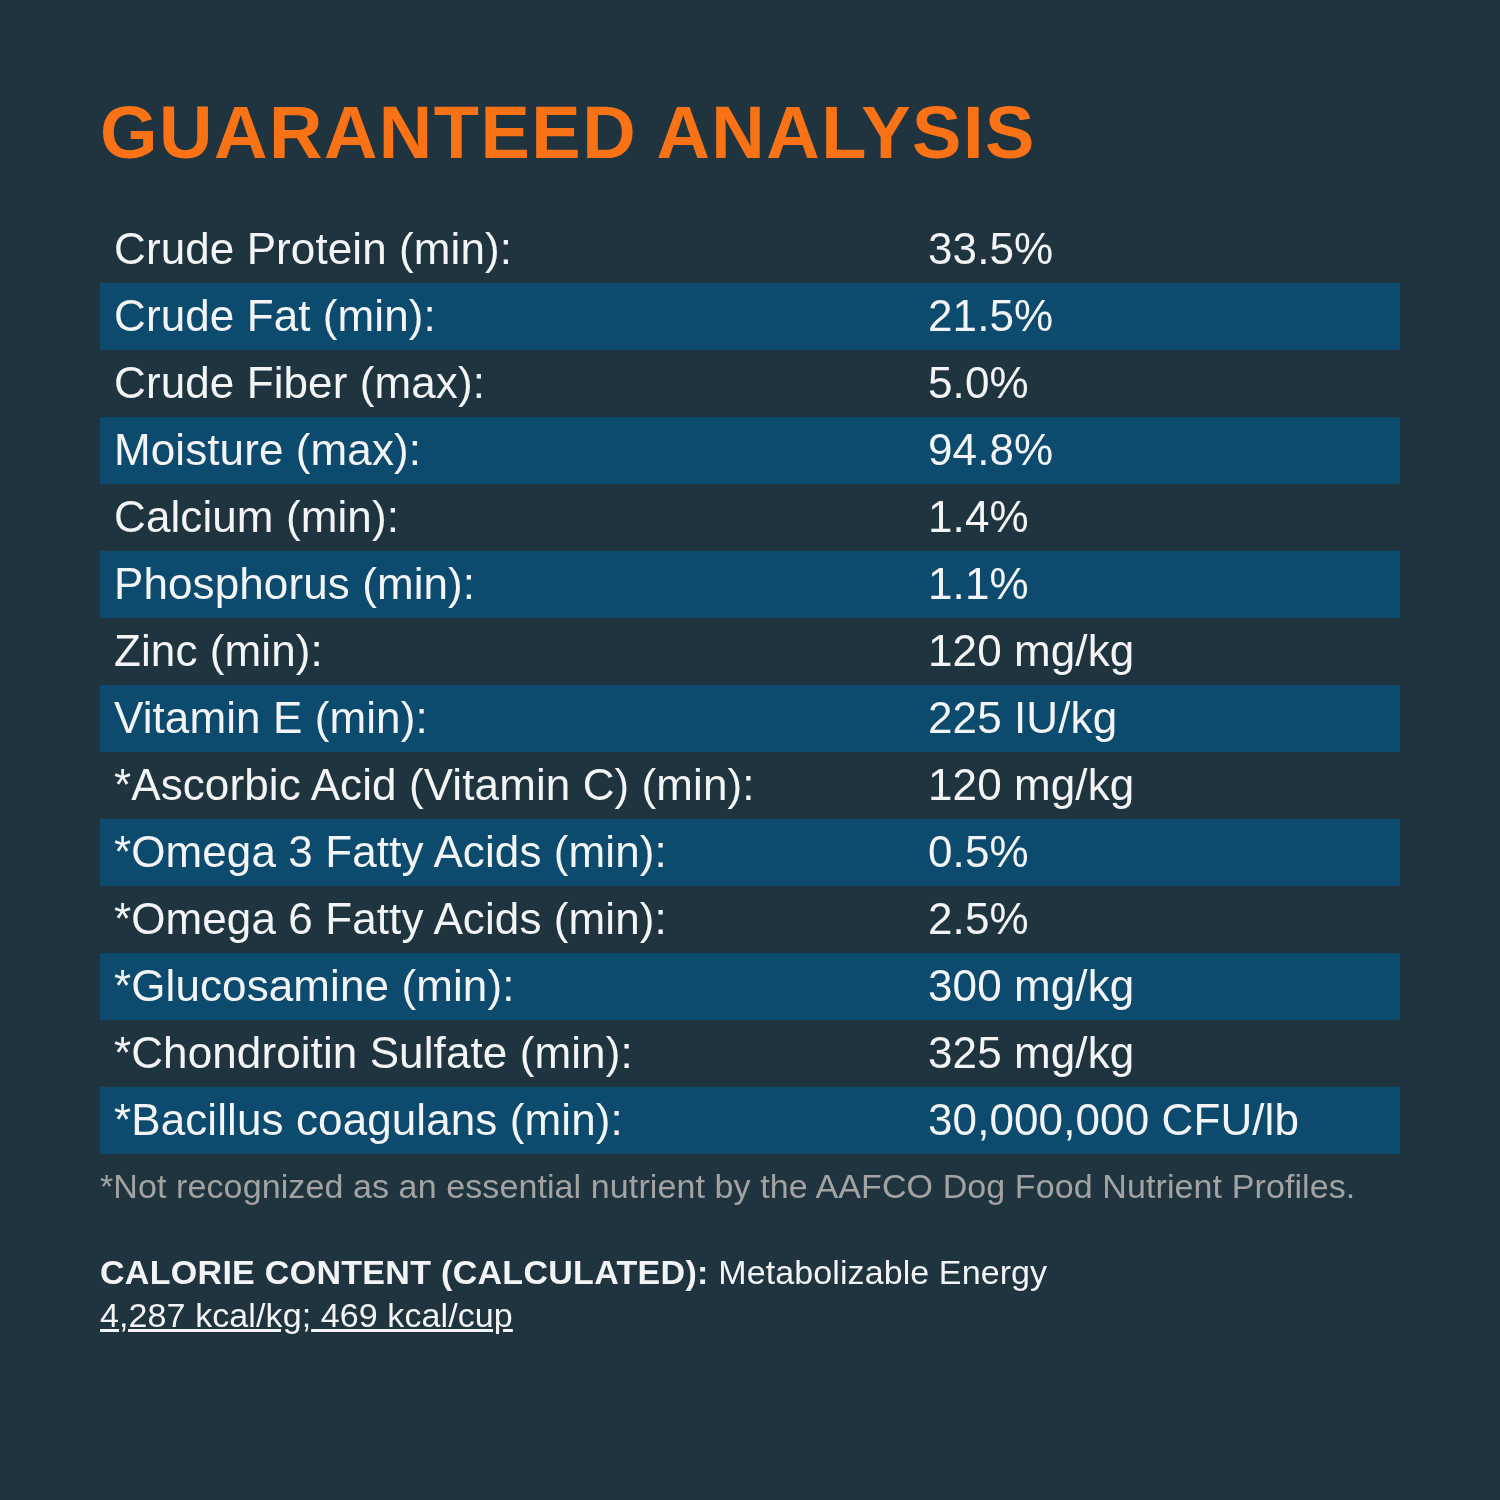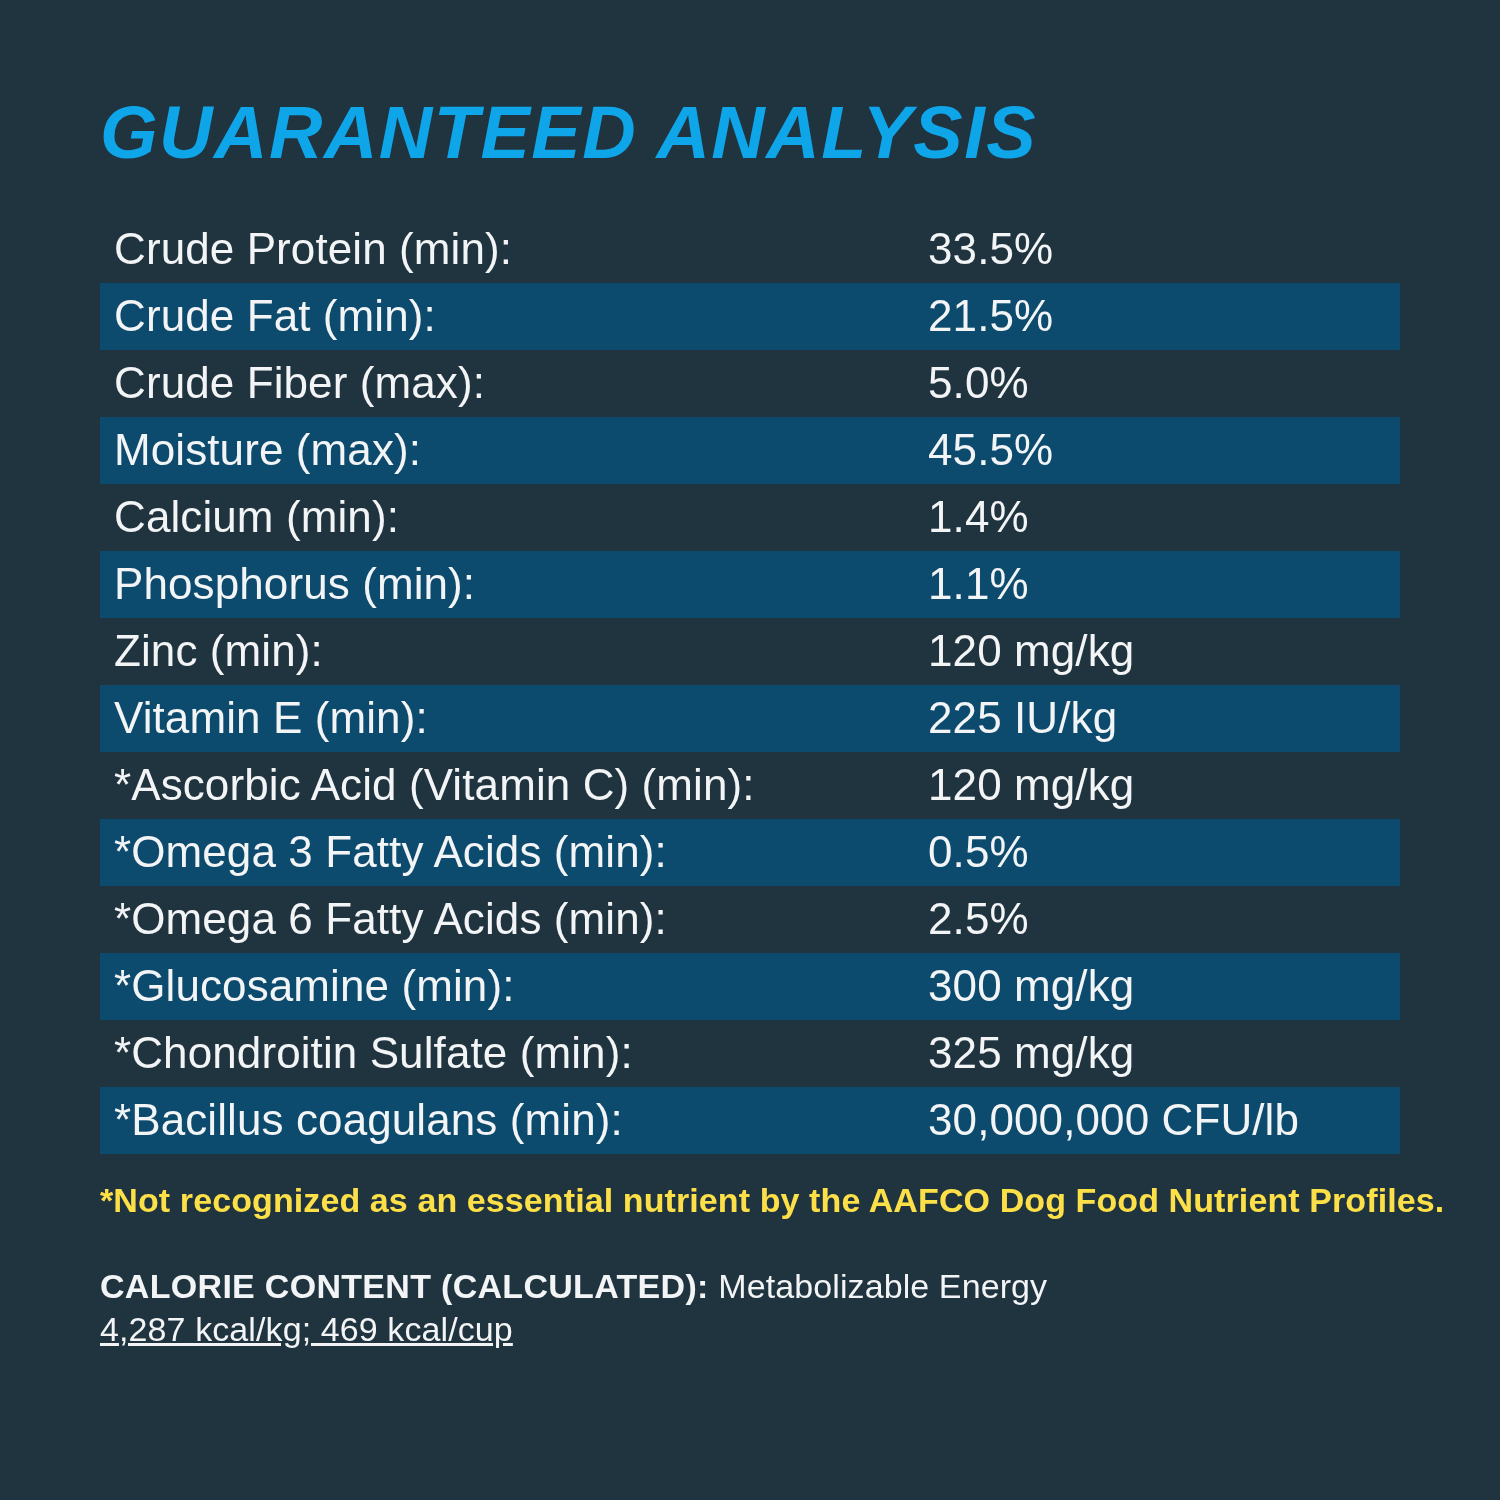--- a/index.html
+++ b/index.html
@@ -21,24 +21,23 @@
     height: 1500px;
     padding: 96px 100px 0 100px;
     position: relative;
   }
 
   .title {
     font-size: 74px;
     font-weight: 700;
     letter-spacing: 1.5px;
     line-height: 1.0;
-    color: #0ea5e9;
+    color: #f97316;
     white-space: nowrap;
     margin-bottom: 46px;
-    font-style: italic;
   }
 
   .analysis-table {
     width: 1300px;
     border-collapse: collapse;
     table-layout: fixed;
   }
 
   .analysis-table tr { height: 67px; }
 
@@ -54,27 +53,26 @@
     white-space: nowrap;
     line-height: 1.05;
   }
 
   .analysis-table td.value { padding-left: 18px; }
 
   .col-nutrient { width: 810px; }
   .col-value { width: 490px; }
 
   .footnote {
-    margin-top: 26px;
+    margin-top: 12px;
     font-size: 34px;
-    color: #fde047;
+    color: #a3a3a3;
     line-height: 1.2;
     white-space: nowrap;
     letter-spacing: 0.1px;
-    font-weight: bold;
   }
 
   .calorie-block {
     margin-top: 44px;
     font-size: 34px;
     line-height: 1.28;
     color: #f2f4f5;
     letter-spacing: 0.1px;
   }
 
@@ -106,21 +104,21 @@
       <tr class="shaded">
         <td class="nutrient">Crude Fat (min):</td>
         <td class="value">21.5%</td>
       </tr>
       <tr>
         <td class="nutrient">Crude Fiber (max):</td>
         <td class="value">5.0%</td>
       </tr>
       <tr class="shaded">
         <td class="nutrient">Moisture (max):</td>
-        <td class="value">45.5%</td>
+        <td class="value">94.8%</td>
       </tr>
       <tr>
         <td class="nutrient">Calcium (min):</td>
         <td class="value">1.4%</td>
       </tr>
       <tr class="shaded">
         <td class="nutrient">Phosphorus (min):</td>
         <td class="value">1.1%</td>
       </tr>
       <tr>

